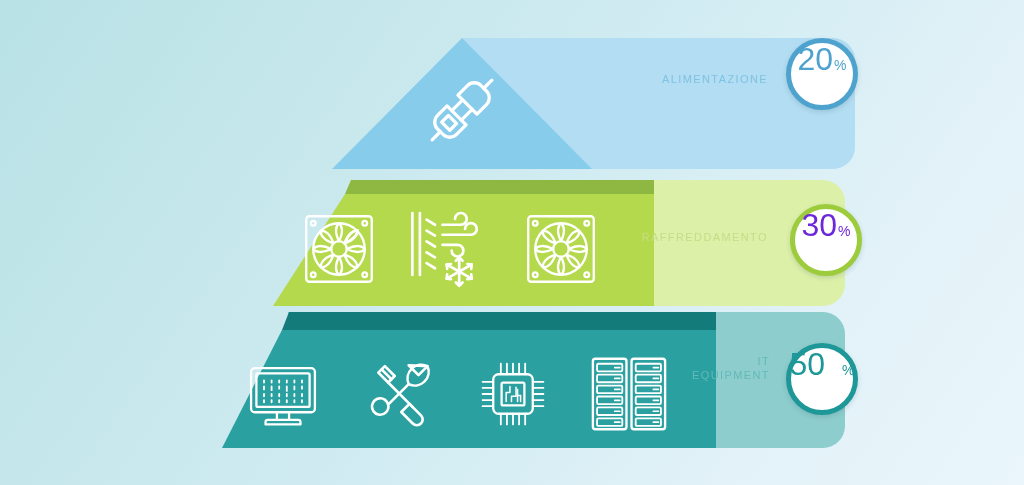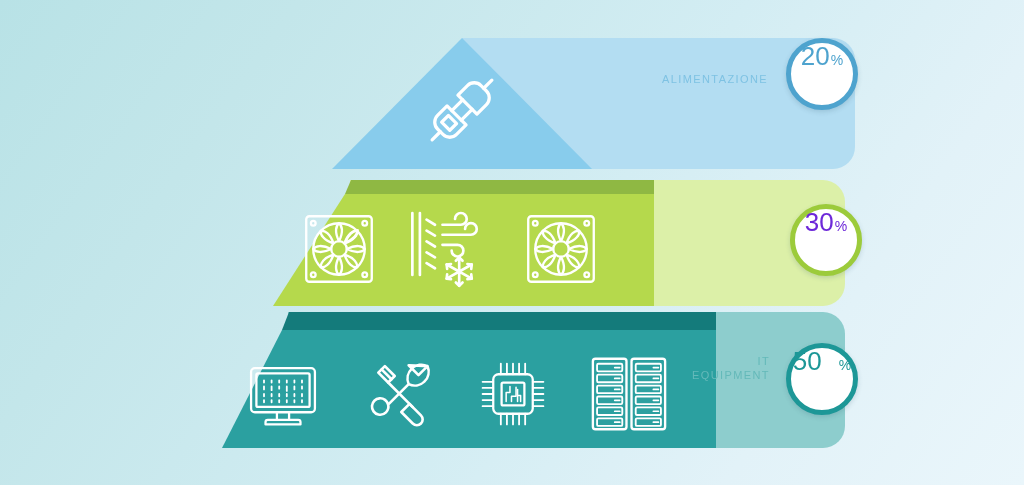--- a/index.html
+++ b/index.html
@@ -107,21 +107,21 @@
     height: 72px;
     border-radius: 50%;
     background: #ffffff;
     display: flex;
     align-items: baseline;
     justify-content: center;
     box-sizing: border-box;
     box-shadow: 0 2px 5px rgba(40, 80, 100, 0.18);
   }
   .badge .num {
-    font-size: 26px;
+    font-size: 32px;
     line-height: 1;
     font-weight: 400;
   }
   .badge .pct {
     font-size: 14px;
     line-height: 1;
     font-weight: 400;
     margin-left: 1px;
   }
   .badge-power   { left: 786px; top: 38px;  border: 5px solid #4ea3ce; }
@@ -241,20 +241,21 @@
           <path d="M50 40 C56 28 54 20 50 17 C46 20 44 28 50 40" transform="rotate(135 50 50)"></path>
           <path d="M50 40 C56 28 54 20 50 17 C46 20 44 28 50 40" transform="rotate(180 50 50)"></path>
           <path d="M50 40 C56 28 54 20 50 17 C46 20 44 28 50 40" transform="rotate(225 50 50)"></path>
           <path d="M50 40 C56 28 54 20 50 17 C46 20 44 28 50 40" transform="rotate(270 50 50)"></path>
           <path d="M50 40 C56 28 54 20 50 17 C46 20 44 28 50 40" transform="rotate(315 50 50)"></path>
         </g>
       </svg>
     </span>
   </div>
 
+  <div class="tier-label label-cooling">RAFFREDDAMENTO</div>
 
   <div class="badge badge-cooling">
     <span class="num">30</span>
     <span class="pct">%</span>
   </div>
 
   <div class="tier tier3">
     <div class="fold"></div>
     <div class="body"></div>
   </div>

